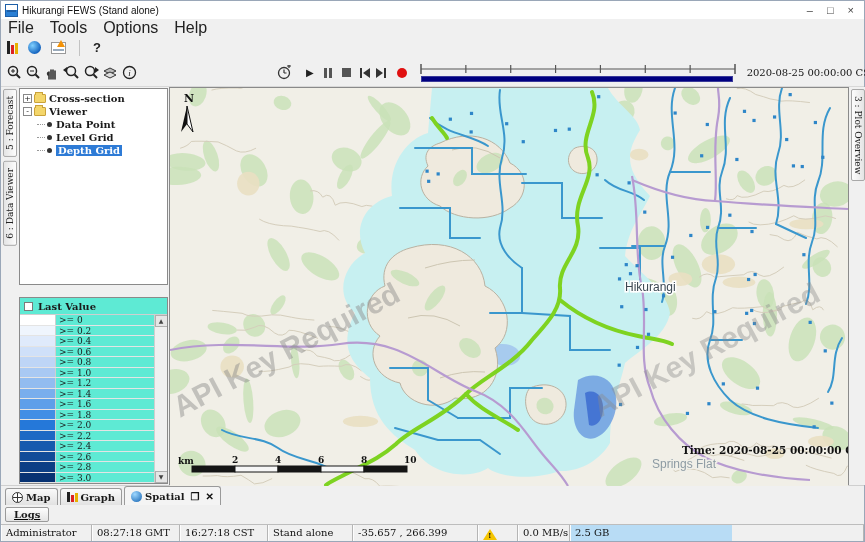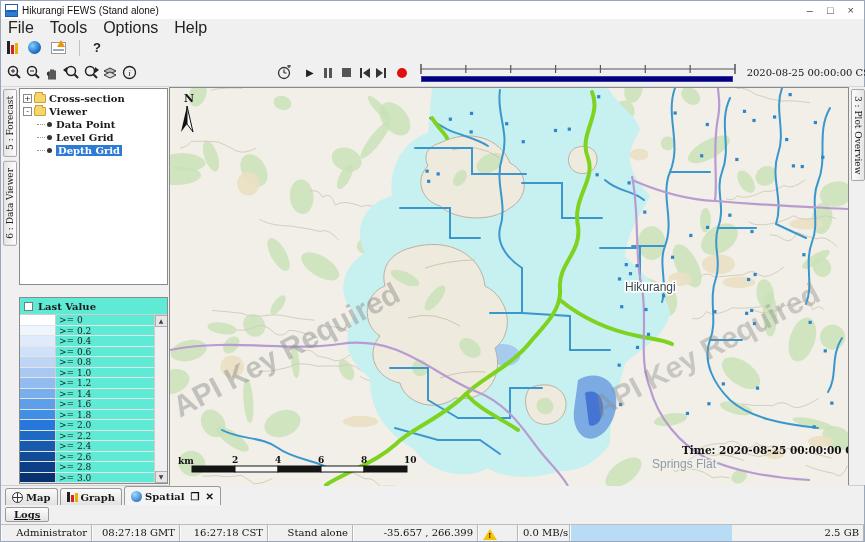--- a/index.html
+++ b/index.html
@@ -89,21 +89,21 @@
   .btab .tab-globe::before { content:""; position:absolute; inset:0; border-radius:50%; background:
       linear-gradient(90deg, transparent 44%, #333 44%, #333 56%, transparent 56%),
       linear-gradient(0deg, transparent 44%, #333 44%, #333 56%, transparent 56%); }
   .tab-sphere { width:11px; height:11px; border-radius:50%; background:radial-gradient(circle at 35% 30%, #9fd8ff, #1060b0); }
   .tab-ctrl { font-size:10px; font-weight:700; color:#111; margin-left:3px; }
 
   .logs-row { height:19px; display:flex; align-items:center; padding-left:4px; background:#f0f0f0; flex:0 0 auto;text-decoration:underline; }
   .logs-btn { height:15px; padding:0 8px; border:1px solid #9a9a9a; border-radius:2px; background:linear-gradient(#fdfdfd,#e4e4e4); font-family:"DejaVu Serif", serif; font-size:10px; font-weight:700; color:#1a1a1a; line-height:13px; }
 
   
-  .statusbar { height:17px; display:flex; flex:0 0 auto; background:#f0f0f0; border-top:1px solid #bdbdbd; font-family:"DejaVu Serif", serif; font-size:10px; color:#111;text-align:right; }
+  .statusbar { height:17px; display:flex; flex:0 0 auto; background:#f0f0f0; border-top:1px solid #bdbdbd; font-family:"DejaVu Serif", serif; font-size:10px; color:#111; }
   .seg { border-right:1px solid #b5b5b5; border-left:1px solid #fdfdfd; padding:2px 4px 0 4px; white-space:nowrap; overflow:hidden; }
   .seg-warn { display:flex; align-items:center; justify-content:flex-start; }
   .warn-tri { width:0; height:0; border-left:7px solid transparent; border-right:7px solid transparent; border-bottom:11px solid #f4c400; position:relative; }
   .warn-tri::after { content:"!"; position:absolute; left:-2px; top:1px; font-size:8px; font-weight:700; color:#111; }
   .seg-mem { background:linear-gradient(90deg,#b8dcf5 0 55%, #f0f0f0 55%); }
 </style>
 </head>
 <body>
 
 <div class="window">

